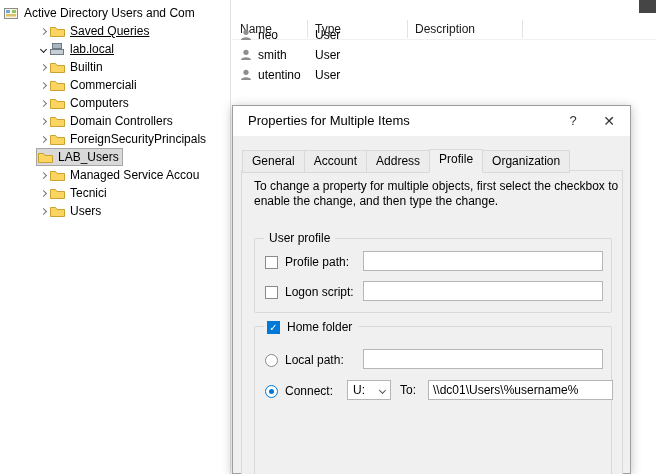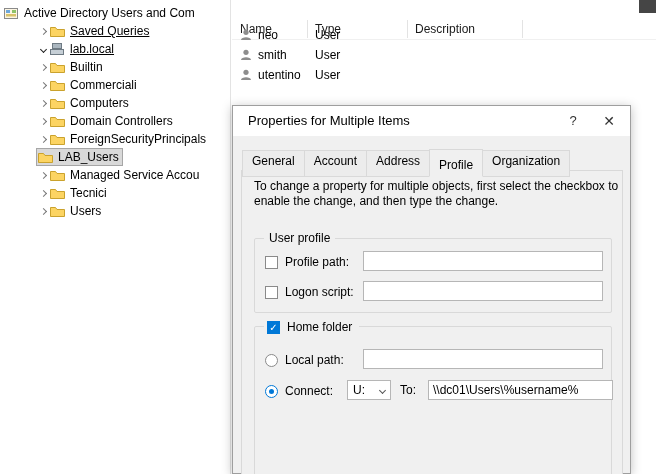--- a/index.html
+++ b/index.html
@@ -47,21 +47,21 @@
   .titlebar { position:absolute; left:0; top:0; right:0; height:30px; background:#ffffff; }
   .dtitle { position:absolute; left:15px; top:0; line-height:30px; font-size:13px; }
   .tbtn { position:absolute; top:0; width:34px; height:30px; line-height:30px; text-align:center;
           font-size:13px; color:#333; cursor:default; }
   .tbtn.help  { right:40px; }
   .tbtn.close { right:4px; font-size:14px; }
 
   .tabs { position:absolute; left:9px; top:44px; display:flex; z-index:3; }
   .tab { padding:3px 9px 4px; background:#ececec; border:1px solid #d9d9d9; margin-right:-1px; cursor:default; }
   .tab.active { background:#f0f0f0; border-bottom:1px solid #f0f0f0; position:relative; z-index:4;
-                padding-top:8px; margin-top:-1px; }
+                padding-top:2px; margin-top:-1px; }
 
   .page { position:absolute; left:8px; top:64px; width:382px; height:330px;
           background:#f0f0f0; border:1px solid #d9d9d9; overflow:hidden; }
   .intro { position:absolute; left:12px; top:8px; line-height:15px; color:#000000; }
 
   .group { position:absolute; left:12px; width:358px; border:1px solid #d9d9d9; border-radius:2px; }
   .g1 { top:67px; height:75px; }
   .g2 { top:155px; height:210px; }
   .glabel { position:absolute; top:-8px; left:9px; background:#f0f0f0; padding:0 5px; }
   .gcheck { position:absolute; top:-9px; left:9px; background:#f0f0f0; padding:0 7px 0 3px;

